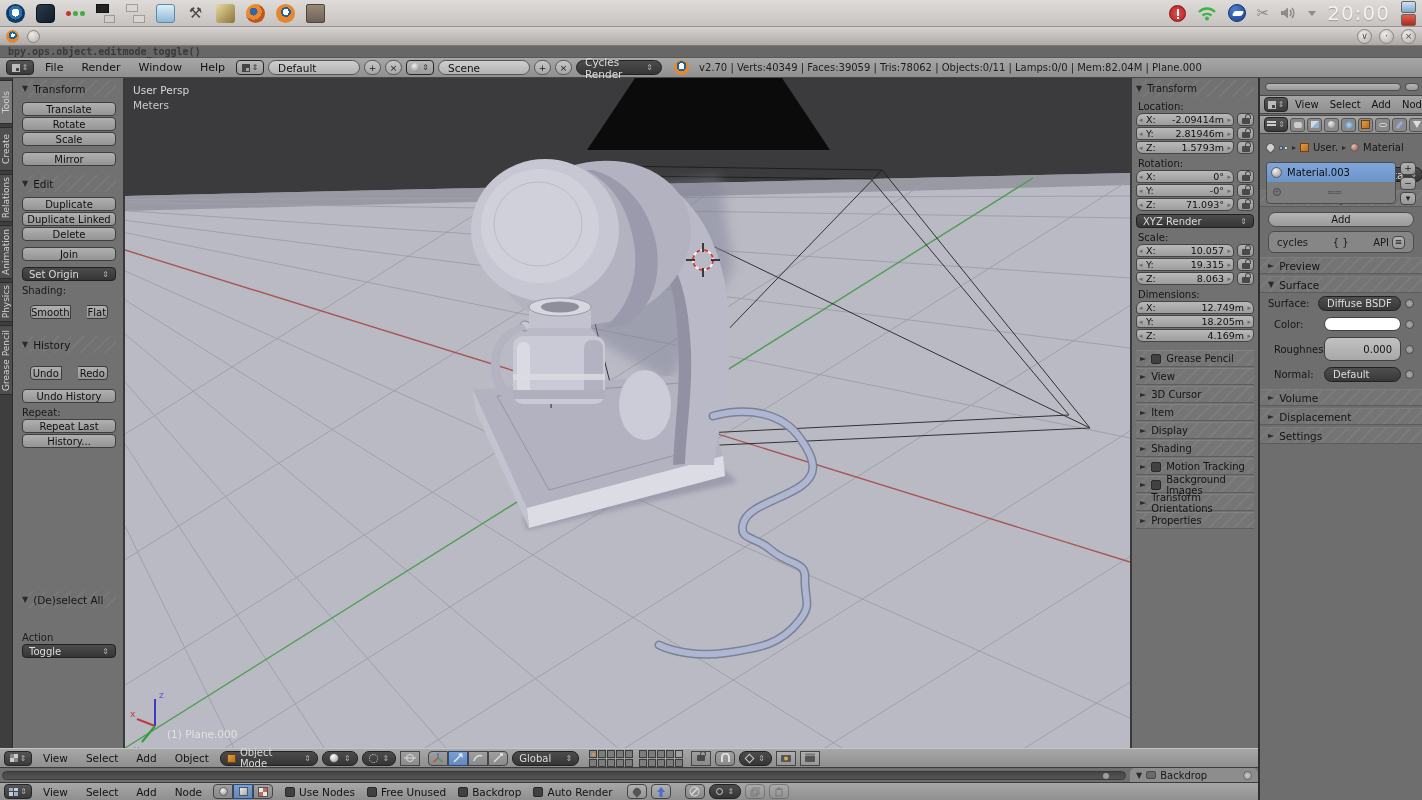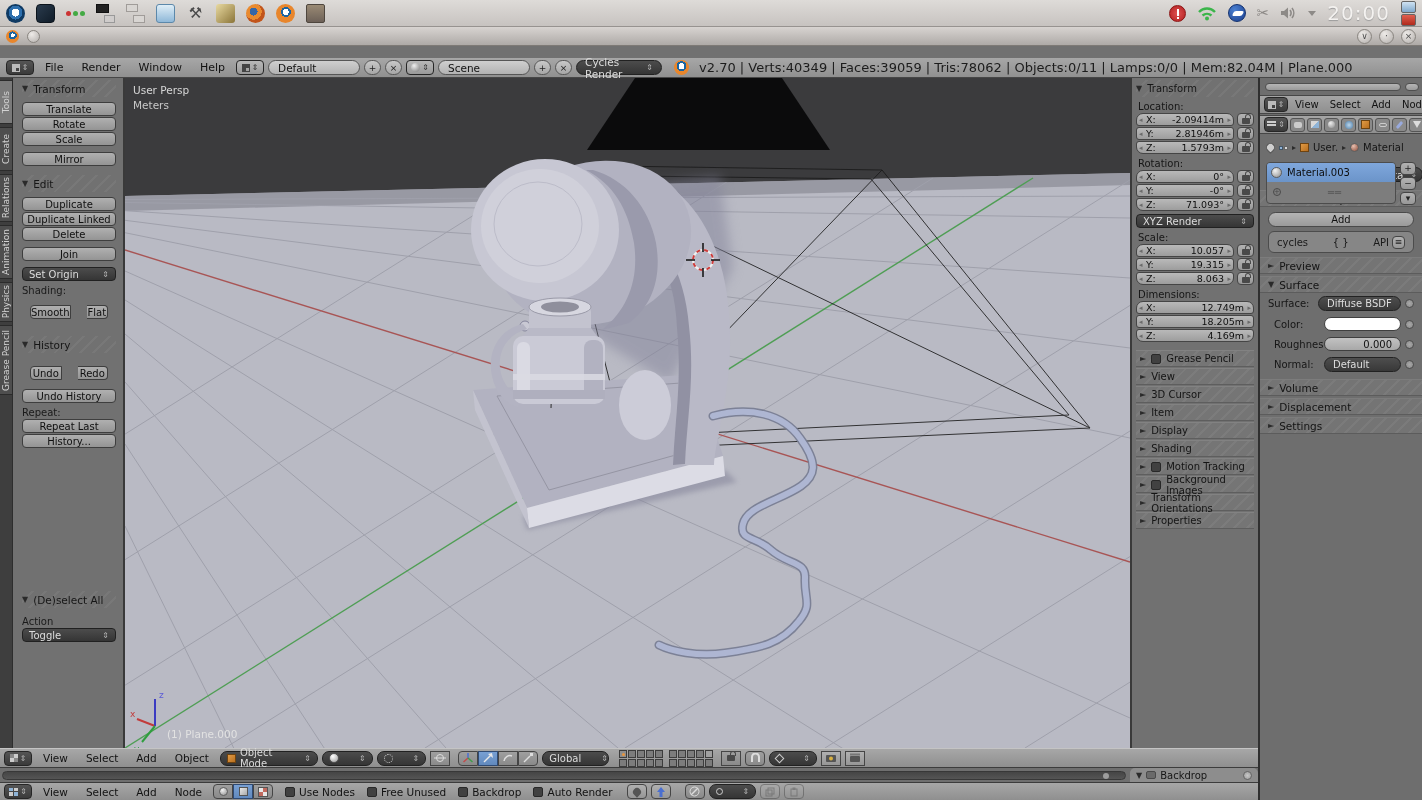--- a/index.html
+++ b/index.html
@@ -24,21 +24,21 @@
   .infoline{position:absolute;left:0;top:46px;width:100%;height:12px;background:#676767;border-bottom:1px solid #585858;font:bold 10px "DejaVu Sans Mono",monospace;color:#3a3a3a;line-height:11px;padding-left:8px}
   .ihdr{position:absolute;left:0;top:58px;width:100%;height:20px;background:linear-gradient(#a7a7a7,#909090);border-bottom:1px solid #474747;display:flex;align-items:center;gap:4px;padding:0 6px;font-size:11px;color:#121212}
   .menu{padding:0 7px}
   .editorbtn{width:28px;height:15px;background:linear-gradient(#555,#3a3a3a);border:1px solid #262626;border-radius:4px;display:flex;align-items:center;justify-content:center;gap:2px;color:#c9c9c9;font-size:8px;flex:none}
   .minigrid{width:8px;height:8px;background:
       linear-gradient(90deg,#bbb 45%,transparent 45%),linear-gradient(#bbb 45%,transparent 45%);border:1px solid #bbb}
   .lightfield{height:15px;background:linear-gradient(#cfcfcf,#b2b2b2);border:1px solid #565656;border-radius:8px;font-size:10.5px;color:#111;display:flex;align-items:center;padding:0 9px}
   .roundbtn{width:17px;height:15px;background:linear-gradient(#c8c8c8,#a6a6a6);border:1px solid #565656;border-radius:8px;font-size:9px;color:#222;display:flex;align-items:center;justify-content:center;flex:none}
   .darkdrop{height:15px;background:linear-gradient(#4c4c4c,#353535);border:1px solid #212121;border-radius:8px;color:#dcdcdc;font-size:10.5px;display:flex;align-items:center;padding:0 8px;gap:7px}
   .updown{font-size:8px;color:#b5b5b5}
-  .stats{font-size:13px;color:#1c1c1c;margin-left:6px;white-space:nowrap}
+  .stats{font-size:10px;color:#1c1c1c;margin-left:6px;white-space:nowrap}
   .blogo{width:15px;height:15px;border-radius:50%;background:radial-gradient(circle at 50% 42%,#fff 0 3px,#1b64a0 3px 5px,#e8862c 5px);flex:none}
 
   
   .tabcol{position:absolute;left:0;top:78px;width:13px;height:670px;background:#3e3e3e;border-right:1px solid #2d2d2d}
   .vtab{position:absolute;left:0;width:13px;background:#4e4e4e;border:1px solid #2b2b2b;border-left:none;border-radius:0 0 0 0;display:flex;align-items:center;justify-content:center}
   .vtab span{writing-mode:vertical-rl;transform:rotate(180deg);font-size:9px;color:#d2d2d2;white-space:nowrap}
   .vtab.active{background:#7a7a7a}
 
   
   .shelf{position:absolute;left:13px;top:78px;width:112px;height:670px;background:#717171;border-right:2px solid #3a3a3a;padding:2px 7px 0 9px;font-size:10.5px;color:#141414}
@@ -85,26 +85,26 @@
   .colbtn{width:16px;height:13px;background:linear-gradient(#b2b2b2,#989898);border:1px solid #454545;border-radius:4px;text-align:center;font-size:9px;line-height:11px;color:#222}
   .sball{width:11px;height:11px;border-radius:50%;background:radial-gradient(circle at 35% 30%,#f2f2f2,#8d8d8d);flex:none;border:1px solid #5e5e5e}
   .rowflex{display:flex;align-items:center;gap:3px;padding:0 6px}
   .addbtn{height:15px;background:linear-gradient(#b4b4b4,#9a9a9a);border:1px solid #4a4a4a;border-radius:8px;display:flex;align-items:center;justify-content:center;font-size:10px;color:#111;margin:0 8px}
   .cycbox{height:22px;background:#868686;border:1px solid #4c4c4c;border-radius:6px;margin:4px 8px;display:flex;align-items:center;justify-content:space-between;padding:0 8px;font-size:10px;color:#1a1a1a}
   .rfold{height:17px;display:flex;align-items:center;gap:5px;padding:0 8px;margin-top:2px;border-top:1px solid #7c7c7c;border-bottom:1px solid #5c5c5c;background:#747474 repeating-linear-gradient(135deg,transparent 0 7px,rgba(255,255,255,.05) 7px 9px);font-size:10.5px;color:#141414}
   .prow{display:flex;align-items:center;gap:4px;padding:3px 8px 3px 14px;font-size:10px}
   .prow .lab{width:46px;flex:none;color:#161616}
   .pdark{flex:1;height:15px;background:linear-gradient(#4e4e4e,#383838);border:1px solid #222;border-radius:8px;color:#dedede;display:flex;align-items:center;padding:0 8px;font-size:10px}
   .pwhite{flex:1;height:14px;background:#fff;border:1px solid #3f3f3f;border-radius:7px}
-  .pslider{flex:1;height:14px;background:linear-gradient(#c2c2c2,#a8a8a8);border:1px solid #3f3f3f;border-radius:7px;display:flex;align-items:center;justify-content:flex-end;padding:0 8px;color:#111}
+  .pslider{flex:1;height:24px;background:linear-gradient(#c2c2c2,#a8a8a8);border:1px solid #3f3f3f;border-radius:7px;display:flex;align-items:center;justify-content:flex-end;padding:0 8px;color:#111}
   .sockdot{width:9px;height:9px;border-radius:50%;background:radial-gradient(#a8a8a8,#8a8a8a);border:1px solid #4c4c4c;flex:none}
 
   
   .v3dhdr{position:absolute;left:0;top:748px;width:1258px;height:20px;background:linear-gradient(#a7a7a7,#8f8f8f);border-top:1px solid #c4c4c4;border-bottom:1px solid #3c3c3c;display:flex;align-items:center;gap:4px;padding:0 4px;font-size:10.5px;color:#121212}
-  .hbtn{height:15px;background:linear-gradient(#4c4c4c,#353535);border:1px solid #212121;border-radius:7px;color:#dcdcdc;font-size:10px;display:flex;align-items:center;padding:0 6px;gap:20px;flex:none}
+  .hbtn{height:15px;background:linear-gradient(#4c4c4c,#353535);border:1px solid #212121;border-radius:7px;color:#dcdcdc;font-size:10px;display:flex;align-items:center;padding:0 6px;gap:5px;flex:none}
   .mbtn{width:20px;height:15px;background:linear-gradient(#9f9f9f,#8a8a8a);border:1px solid #454545;display:flex;align-items:center;justify-content:center;flex:none}
   .mbtn.on{background:linear-gradient(#78a0d4,#6189bd);border-color:#2f4a73}
   .layers{display:flex;gap:6px;align-items:center}
   .lgrid{display:grid;grid-template-columns:repeat(5,8px);grid-template-rows:8px 8px;gap:1px}
   .lcell{background:#7c7c7c;border:1px solid #3c3c3c}
   .lcell.dot{background:#8c8c8c;position:relative}
   .lcell.dot::after{content:"";position:absolute;left:2px;top:2px;width:3px;height:3px;border-radius:50%;background:#e8953c}
   .nodestrip{position:absolute;left:0;top:768px;width:1258px;height:14px;background:#6f6f6f}
   .hscroll{position:absolute;left:2px;top:3px;width:1124px;height:9px;background:linear-gradient(#454545,#555);border:1px solid #383838;border-radius:5px}
   .hknob{position:absolute;right:16px;top:1px;width:6px;height:6px;border-radius:50%;background:#9d9d9d}
@@ -176,20 +176,21 @@
   <div class="tbar">
     <span style="width:13px;height:13px;border-radius:50%;background:radial-gradient(circle at 52% 42%,#fff 0 2px,#1b64a0 2px 4px,#e8862c 4px)"></span>
     <span class="winbtn" style="margin-left:8px;width:13px;height:13px"></span>
     <span class="winbtns">
       <span class="winbtn">∨</span>
       <span class="winbtn">·</span>
       <span class="winbtn">×</span>
     </span>
   </div>
 
+  <div class="infoline">bpy.ops.object.editmode_toggle()</div>
 
   <div class="ihdr">
     <span class="editorbtn">
         <i class="minigrid"></i>
         <span class="updown">⇕</span>
       </span>
     <span class="menu">File</span>
     <span class="menu">Render</span>
     <span class="menu">Window</span>
     <span class="menu">Help</span>
@@ -281,21 +282,21 @@
     <div class="tbtn">Undo History</div>
     <div class="slabel">Repeat:</div>
     <div class="tbtn">Repeat Last</div>
     <div class="tbtn">History...</div>
 
     <div style="position:absolute;left:9px;right:7px;top:513px">
       <div class="sechdr">
           <span class="tri">▼</span>
           <span>(De)select All</span>
         </div>
-      <div class="slabel" style="margin-top:8px">Action</div>
+      <div class="slabel" style="margin-top:24px">Action</div>
       <div class="tdrop">
           <span>Toggle</span>
           <span class="updown">⇕</span>
         </div>
     </div>
   </div>
 
   <div class="vp">
     <svg width="1005" height="670" viewBox="0 0 1005 670">
       <defs>

